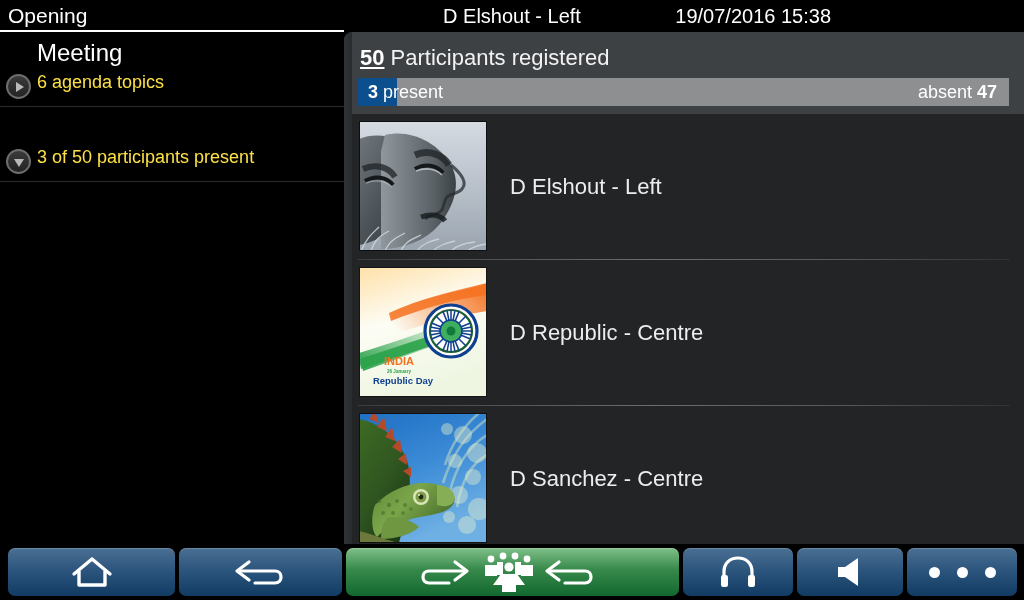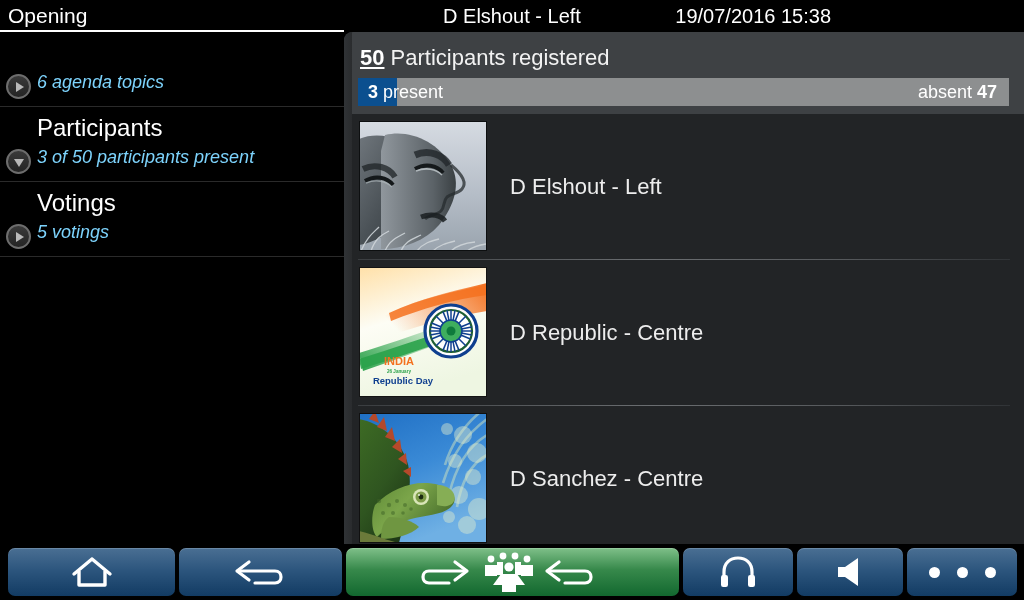--- a/index.html
+++ b/index.html
@@ -42,21 +42,21 @@
     position:relative; width:344px; height:75px;
     border-bottom:1px solid #2a2a2a;
     background:#000;
   }
   .side-item .si-title{
     position:absolute; left:37px; top:6px;
     font-size:24px; line-height:30px; color:#ffffff; font-weight:400;
   }
   .side-item .si-sub{
     position:absolute; left:37px; top:38px;
-    font-size:18px; line-height:24px; color:#7dd3fc; font-weight:400;font-style:italic;
+    font-size:18px; line-height:24px; color:#fde047; font-weight:400;
   }
   .si-toggle{
     position:absolute; left:6px; top:42px;
     width:25px; height:25px; border-radius:50%;
     background:linear-gradient(180deg,#3a3a3a 0%,#242424 100%);
     border:2px solid #6d6d6d;
     display:flex; align-items:center; justify-content:center;
   }
   .tri-right{
     width:0;height:0;
@@ -178,38 +178,31 @@
     <div class="tb-right">19/07/2016 15:38</div>
     <div class="titlebar-rule"></div>
   </div>
 
   <div class="sidebar">
 
     <div class="side-item">
       <div class="si-toggle">
         <div class="tri-right"></div>
       </div>
+      <div class="si-title">Meeting</div>
       <div class="si-sub">6 agenda topics</div>
     </div>
 
     <div class="side-item">
       <div class="si-toggle">
         <div class="tri-down"></div>
       </div>
-      <div class="si-title">Participants</div>
       <div class="si-sub">3 of 50 participants present</div>
     </div>
 
-    <div class="side-item">
-      <div class="si-toggle">
-        <div class="tri-right"></div>
-      </div>
-      <div class="si-title">Votings</div>
-      <div class="si-sub">5 votings</div>
-    </div>
 
     <div class="sidebar-filler"></div>
   </div>
 
   <div class="main">
 
     <div class="main-head">
       <div class="mh-title">
         <b>50</b><span> Participants registered</span>
       </div>

